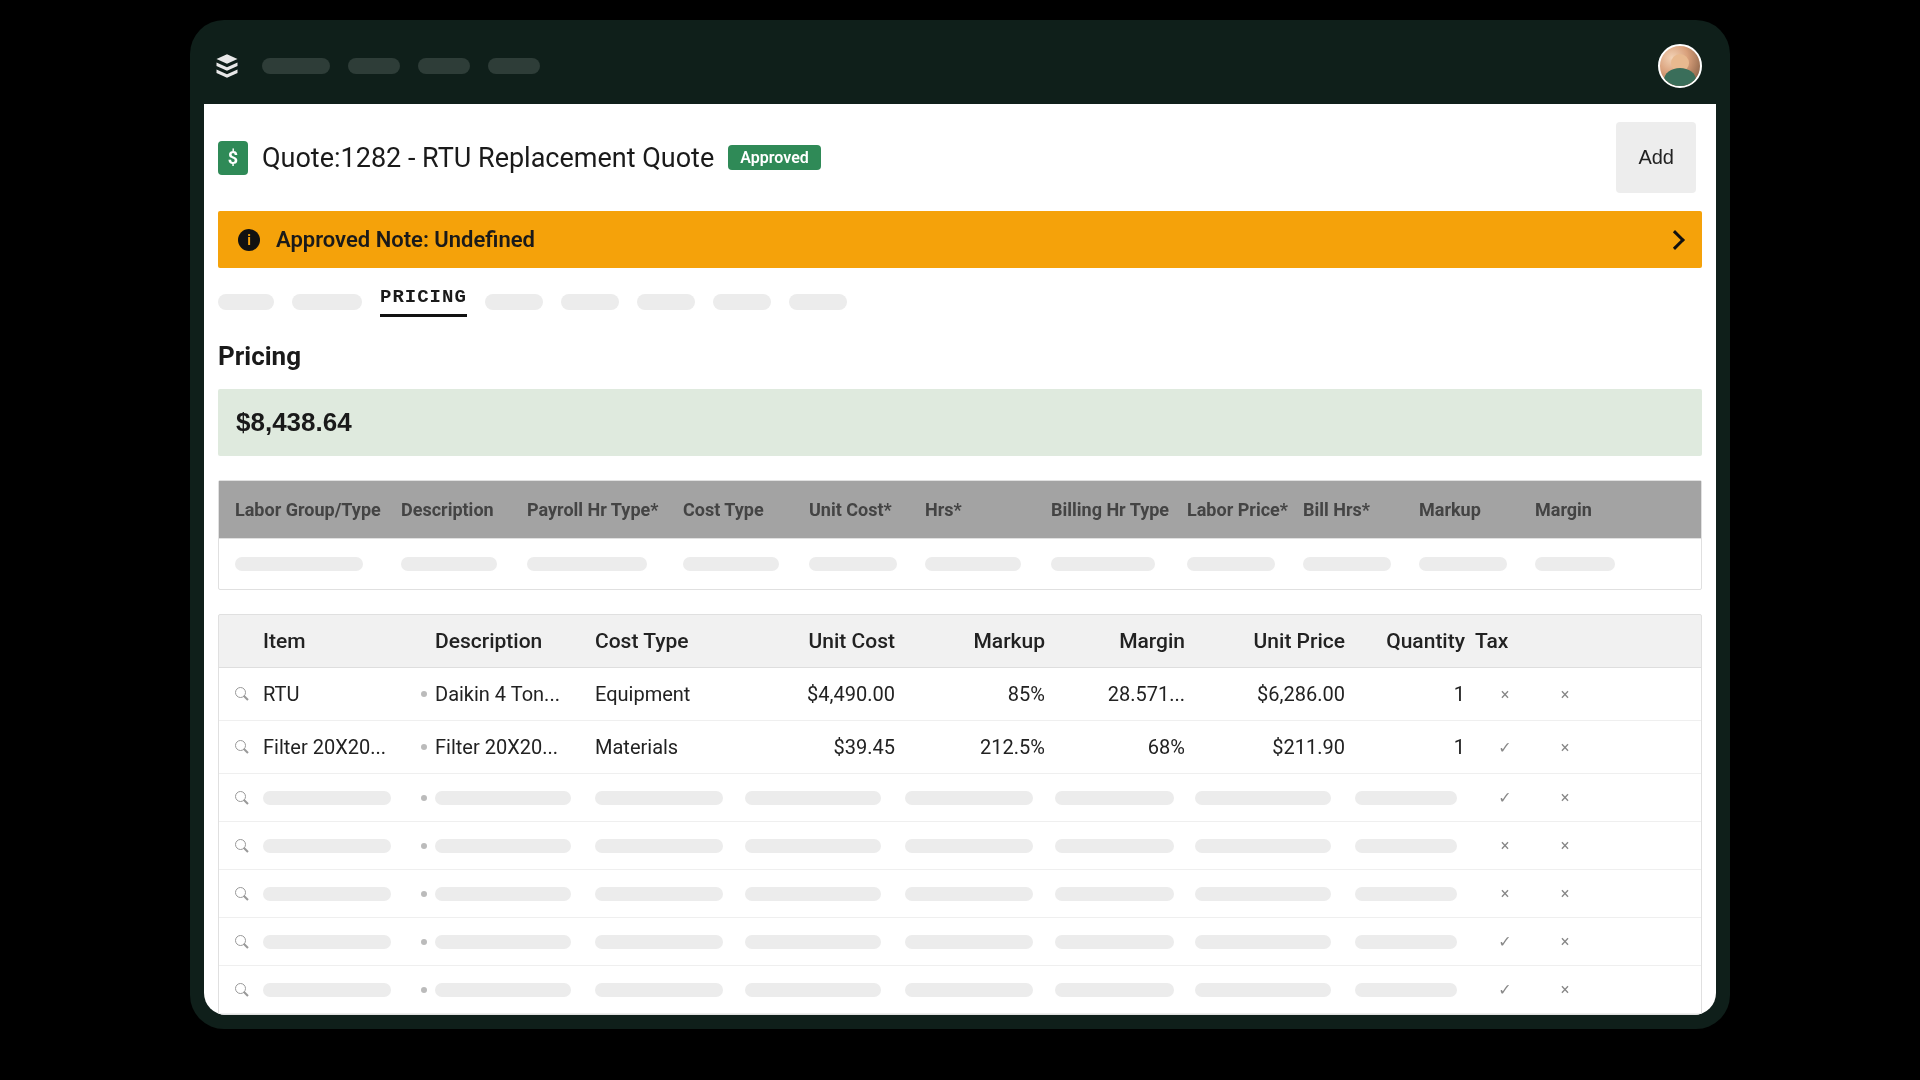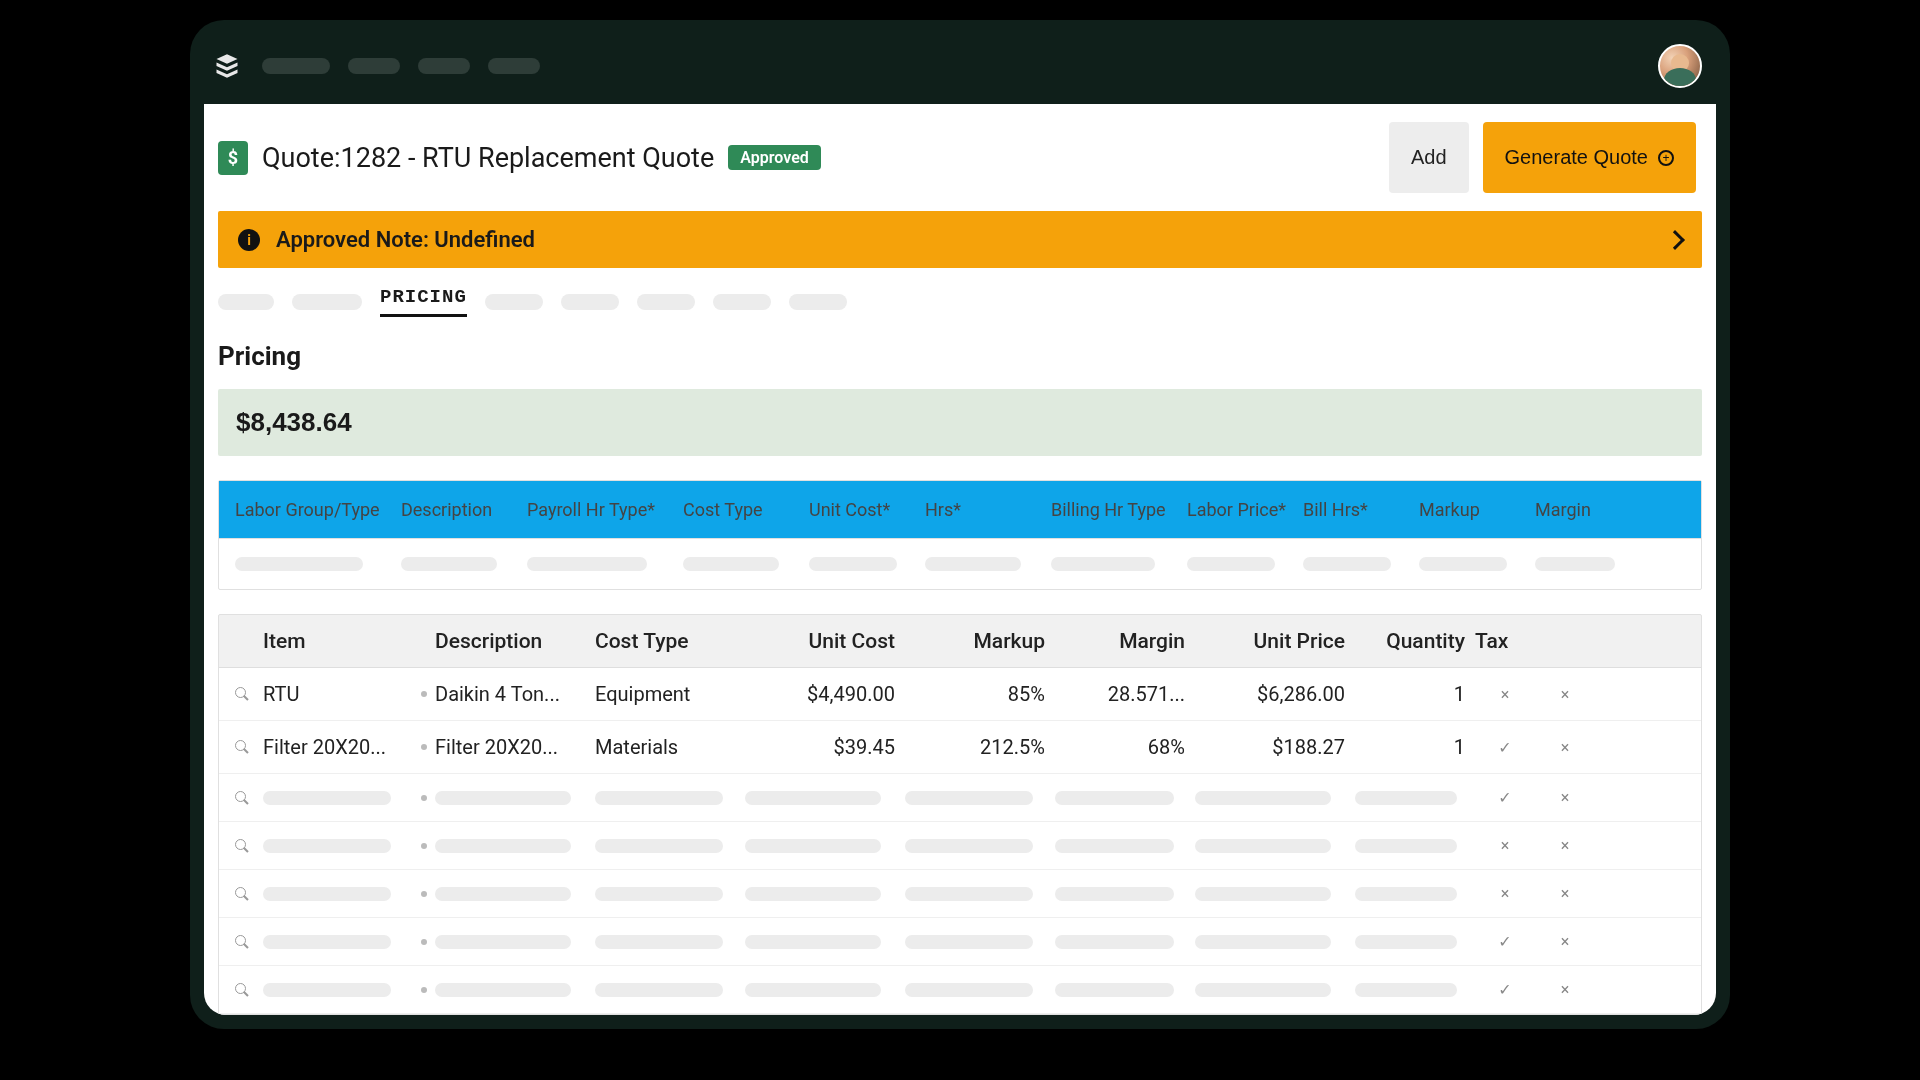--- a/index.html
+++ b/index.html
@@ -158,21 +158,21 @@
     margin:24px 14px 0 14px;
     border:1px solid #e0e0e0; border-radius:2px;
   }
   .labor-head, .labor-row {
     display:grid;
     grid-template-columns: 160px 120px 150px 120px 110px 120px 130px 110px 110px 110px 100px;
     padding:18px 16px;
     gap:6px;
     font-size:18px;
   }
-  .labor-head { color:#444; font-weight:400; border-bottom:1px solid #e0e0e0; background:#0ea5e9;}
+  .labor-head { color:#444; font-weight:700; border-bottom:1px solid #e0e0e0; background:#a3a3a3;}
   .cell-skel {
     height:14px;border-radius:7px;background:#ececec;width:80%;
   }
 
   
   .items-wrap {
     margin:24px 14px 0 14px;
     border:1px solid #e0e0e0; border-radius:2px;
     background:#f1f1f1;
   }
@@ -230,24 +230,20 @@
   <div class="content">
 
     <div class="header-row">
       <div class="header-left">
         <div class="doc-icon">$</div>
         <div class="page-title">Quote:1282 - RTU Replacement Quote</div>
         <div class="badge">Approved</div>
       </div>
       <div class="header-right">
         <button class="btn btn-add">Add</button>
-        <button class="btn btn-generate">
-          <span>Generate Quote</span>
-          <span class="plus-circle">+</span>
-        </button>
       </div>
     </div>
 
     <div class="banner">
       <div class="banner-left">
         <div class="info-icon">i</div>
         <span>Approved Note: Undefined</span>
       </div>
       <div class="chev"></div>
     </div>
@@ -330,21 +326,21 @@
           </div>
           <div class="items-row">
             <div class="search-icon"></div>
             <div>Filter 20X20...</div>
             <div class="dot-icon"></div>
             <div>Filter 20X20...</div>
             <div>Materials</div>
             <div class="num">$39.45</div>
             <div class="num">212.5%</div>
             <div class="num">68%</div>
-            <div class="num">$188.27</div>
+            <div class="num">$211.90</div>
             <div class="num">1</div>
             <div class="check-icon">✓</div>
             <div class="x-icon">×</div>
           </div>
           <div class="items-row row-skel">
             <div class="search-icon"></div>
             <div class="cell-skel"></div>
             <div class="dot-icon"></div>
             <div class="cell-skel"></div>
             <div class="cell-skel"></div>

